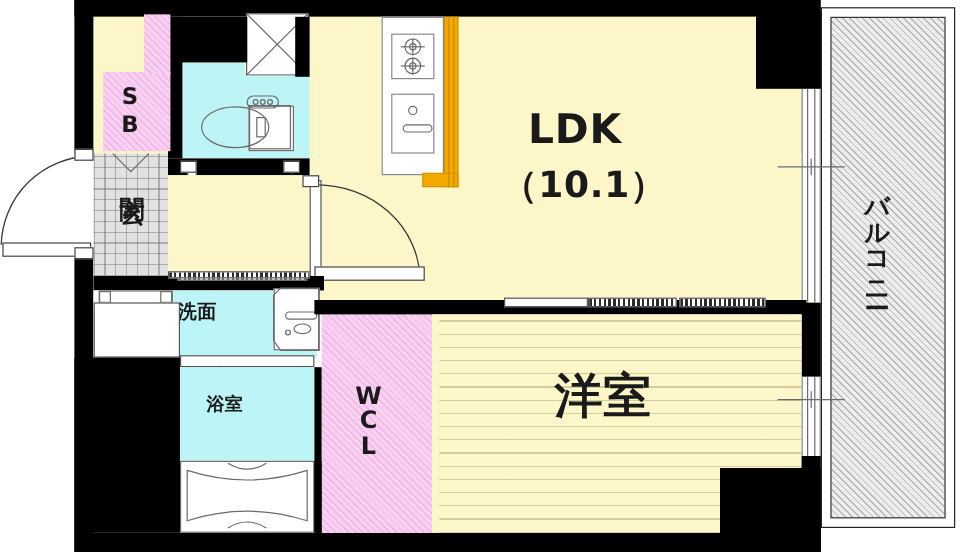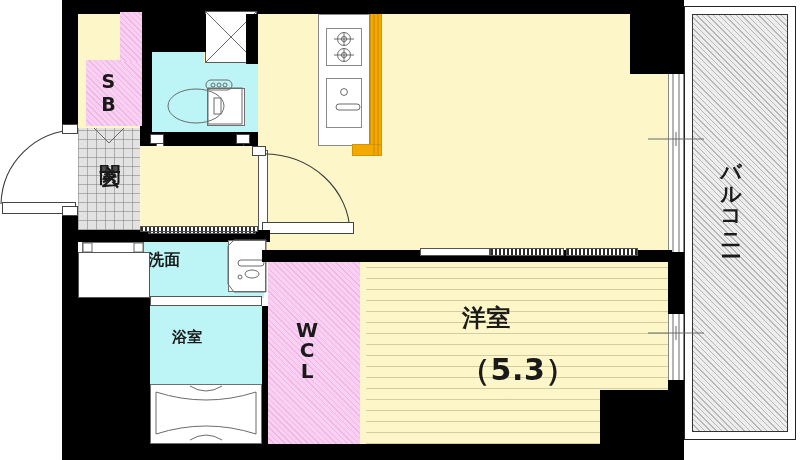--- a/index.html
+++ b/index.html
@@ -71,20 +71,22 @@
   <div class="abs white" style="left:668px;top:74px;width:16px;height:178px;border-left:1px solid #888;border-right:1px solid #888;"></div>
   <svg style="left:668px;top:74px;width:16px;height:178px;">
     <line class="ln" x1="5" y1="0" x2="5" y2="178"></line>
     <line class="ln" x1="11" y1="0" x2="11" y2="178"></line>
   </svg>
   <svg style="left:648px;top:132px;width:56px;height:14px;">
     <line class="ln" x1="0" y1="7" x2="56" y2="7"></line>
     <line class="ln" x1="28" y1="0" x2="28" y2="14"></line>
   </svg>
 
+  <div class="lbl" style="left:440px;top:88px;font-size:34px;font-weight:700;">LDK</div>
+  <div class="lbl" style="left:418px;top:134px;font-size:30px;font-weight:700;">（10.1）</div>
 
   <div class="abs" style="left:318px;top:14px;width:52px;height:132px;background:#ffffff;border:1px solid #8a8a8a;"></div>
 
   <div class="abs" style="left:326px;top:28px;width:36px;height:38px;background:#ffffff;border:1px solid #8a8a8a;"></div>
   <svg style="left:326px;top:28px;width:36px;height:38px;">
     <circle class="ln" cx="18" cy="11" r="6.5"></circle>
       <circle class="ln" cx="18" cy="11" r="2.6"></circle>
     <line class="ln" x1="8" y1="11" x2="28" y2="11"></line>
       <line class="ln" x1="18" y1="4" x2="18" y2="18"></line>
     <circle class="ln" cx="18" cy="27" r="6.5"></circle>
@@ -213,22 +215,21 @@
     <span>W</span>
     <span>C</span>
     <span>L</span>
   </div>
 
   <div class="abs" style="left:360px;top:326px;width:6px;height:90px;background:#e6e6e6;border:1px solid #8a8a8a;"></div>
 
   <div class="abs wall" style="left:262px;top:250px;width:410px;height:12px;"></div>
   <div class="abs floorlines" style="left:366px;top:262px;width:302px;height:182px;"></div>
   <div class="abs" style="left:360px;top:262px;width:6px;height:182px;background:#fcf6c8;"></div>
-  <div class="lbl" style="left:462px;top:302px;font-size:24px;font-weight:700;">洋室</div>
-  <div class="lbl" style="left:460px;top:350px;font-size:30px;font-weight:700;">（5.3）</div>
+  <div class="lbl" style="left:462px;top:302px;font-size:40px;font-weight:700;">洋室</div>
 
   <div class="abs white" style="left:420px;top:248px;width:70px;height:8px;border:1px solid #555;"></div>
   <div class="abs dotband" style="left:490px;top:248px;width:74px;height:8px;"></div>
   <div class="abs dotband" style="left:566px;top:248px;width:72px;height:8px;"></div>
 
   <div class="abs white" style="left:668px;top:314px;width:16px;height:66px;border-left:1px solid #888;border-right:1px solid #888;"></div>
   <svg style="left:668px;top:314px;width:16px;height:66px;">
     <line class="ln" x1="5" y1="0" x2="5" y2="66"></line>
     <line class="ln" x1="11" y1="0" x2="11" y2="66"></line>
   </svg>

